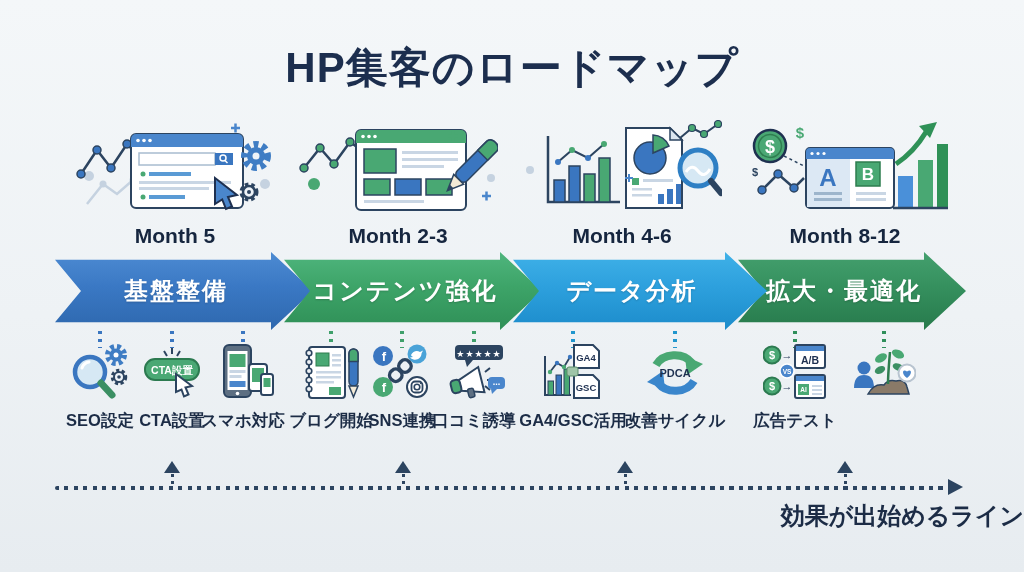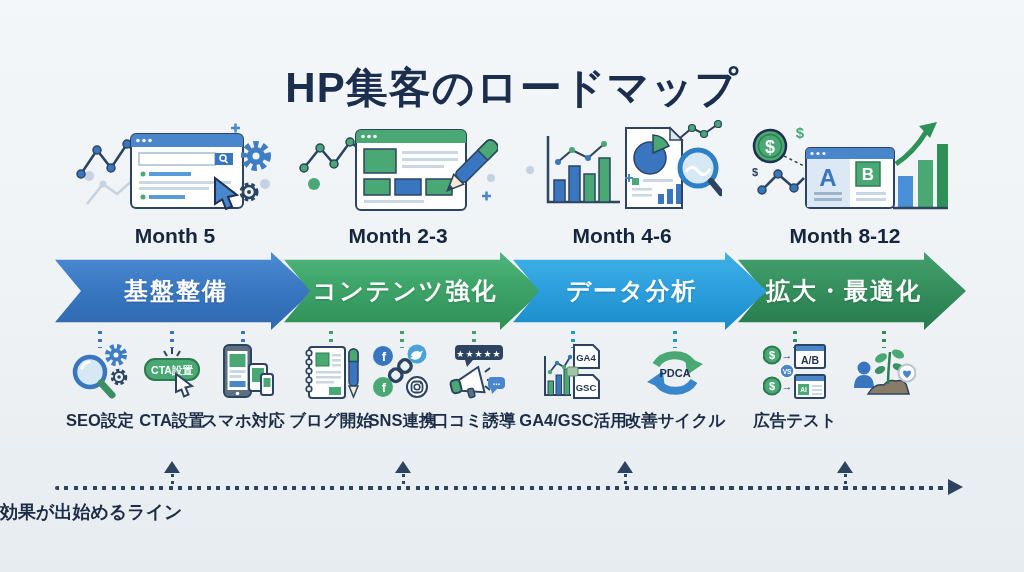--- a/index.html
+++ b/index.html
@@ -4,21 +4,21 @@
 <style>
   * { margin:0; padding:0; box-sizing:border-box; }
   html,body { width:1024px; height:572px; overflow:hidden; }
   body {
     font-family:"Liberation Sans","DejaVu Sans",sans-serif;
     background:linear-gradient(180deg,#f4f7f9 0%,#eef2f5 55%,#e7ecf0 100%);
     position:relative; color:#1e3050;
   }
   .canvas { position:absolute; inset:0; }
   .title {
-    position:absolute; top:60px; left:0; width:100%;
+    position:absolute; top:40px; left:0; width:100%;
     text-align:center; font-size:42px; font-weight:bold; color:#1c2e4e;
     letter-spacing:1px;
   }
   .illus { position:absolute; top:120px; width:200px; height:96px; }
   .month {
     position:absolute; top:224px; width:200px; text-align:center;
     font-size:21px; font-weight:bold; color:#16263f;
   }
   .arrow {
     position:absolute; top:252px; height:78px;
@@ -55,22 +55,22 @@
   }
   .tl-marker {
     position:absolute; top:461px; width:0; height:0;
     border-bottom:12px solid #2c4460; border-left:8px solid transparent; border-right:8px solid transparent;
   }
   .tl-stem {
     position:absolute; top:474px; width:3px; height:11px; color:#2c4460;
     background-image:repeating-linear-gradient(180deg,currentColor 0 3px,transparent 3px 6.5px);
   }
   .tl-label {
-    position:absolute; top:500px; left:0; width:100%; text-align:left;
-    font-size:18px; font-weight:bold; color:#1c2c46;
+    position:absolute; top:500px; left:0; width:100%; text-align:right;
+    font-size:24px; font-weight:bold; color:#1c2c46;
   }
   svg text { font-family:"Liberation Sans","DejaVu Sans",sans-serif; }
 </style>
 </head>
 <body>
 
 <div class="canvas">
 
   <div class="title">HP集客のロードマップ</div>
 

